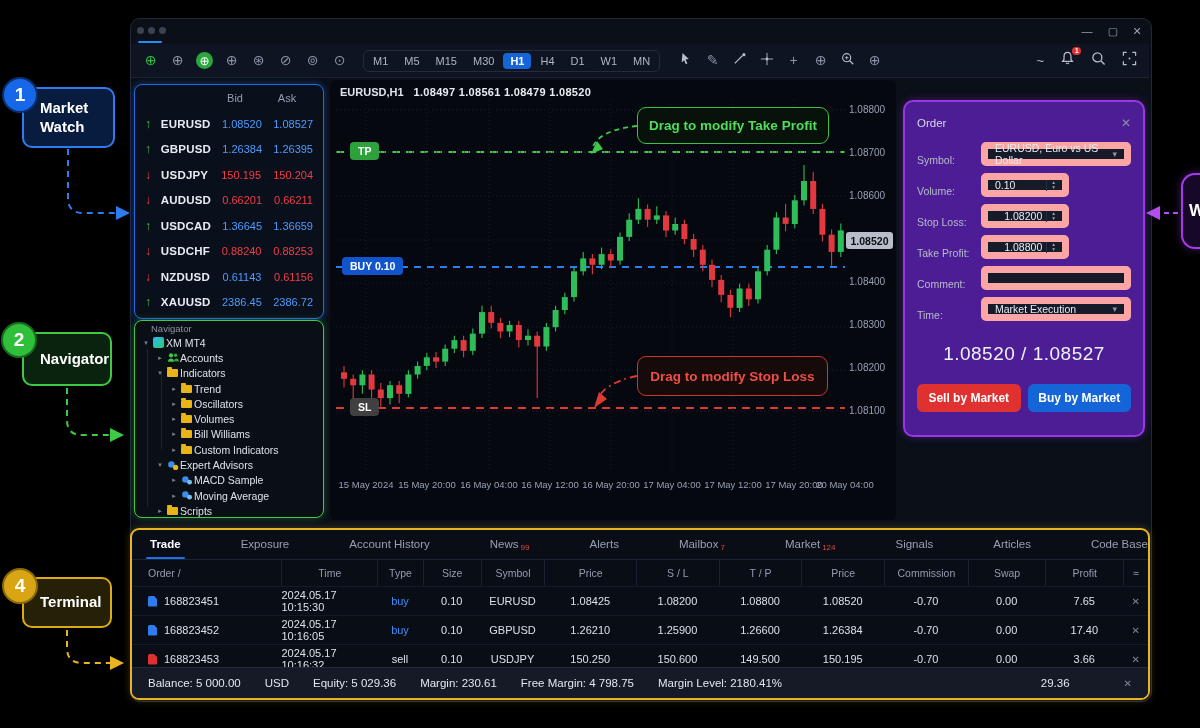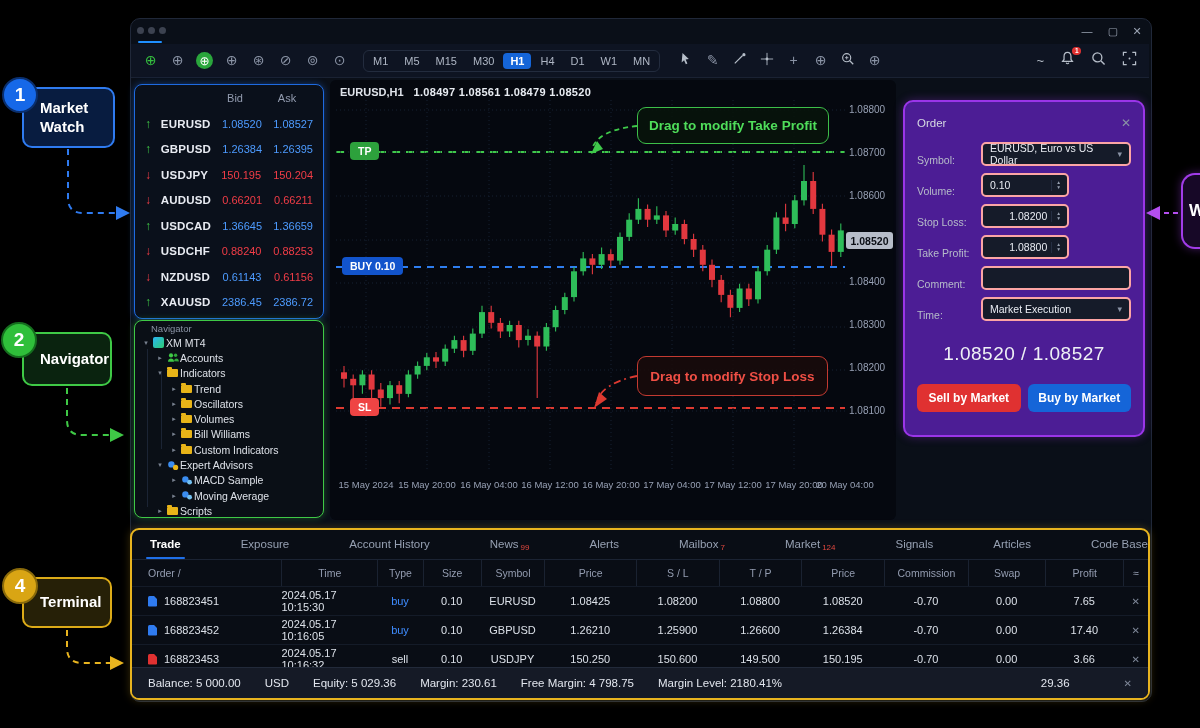--- a/index.html
+++ b/index.html
@@ -54,21 +54,21 @@
   .tag{position:absolute;font-size:10.5px;font-weight:bold;color:#fff;border-radius:4px;padding:3px 8px;z-index:5;}
   .co{position:absolute;border-radius:9px;font-size:13.5px;font-weight:bold;display:flex;align-items:center;justify-content:center;z-index:5;}
   .co-tp{left:637px;top:107px;width:190px;height:35px;border:1.5px solid #3dbf49;color:#4fdd5a;background:rgba(8,20,10,.85);}
   .co-sl{left:637px;top:356px;width:189px;height:38px;border:1.5px solid #c43a31;color:#ef4f45;background:rgba(26,10,10,.85);}
   
   .op{position:absolute;left:903px;top:100px;width:242px;height:337px;border:2px solid #9a35e8;border-radius:10px;background:#4c1d95;box-shadow:0 0 10px rgba(154,53,232,.35);padding:14px 12px;box-sizing:border-box;}
   .op-title{display:flex;align-items:center;font-size:11.5px;color:#d6dae2;margin-bottom:12px;}
   .op-close{margin-left:auto;color:#8a93a5;font-size:12px;}
   .op-row{display:flex;align-items:flex-end;margin-bottom:7px;height:24px;}
   .op-lab{width:64px;font-size:10.5px;color:#b6bcc9;}
-  .fld{background:#151b29;border:2px solid #fca5a5;border-radius:5px;height:24px;display:flex;align-items:center;padding:0 7px;font-size:10.5px;color:#e8ebf2;box-sizing:border-box;}
+  .fld{background:#151b29;border:7px solid #fca5a5;border-radius:5px;height:24px;display:flex;align-items:center;padding:0 7px;font-size:10.5px;color:#e8ebf2;box-sizing:border-box;}
   .fld .dd{margin-left:auto;color:#8a93a5;font-size:9px;}
   .spin{display:flex;flex-direction:column;margin-left:auto;border-left:1px solid #252e42;padding-left:5px;font-size:5.5px;color:#9aa3b2;line-height:5.5px;}
   .op-quote{text-align:center;font-size:19px;color:#eef1f5;margin-top:22px;letter-spacing:.5px;}
   .op-btns{display:flex;gap:7px;margin-top:19px;}
   .btn{flex:1;height:28px;border-radius:6px;color:#fff;font-size:12px;font-weight:bold;display:flex;align-items:center;justify-content:center;}
   .btn-sell{background:#e03131;} .btn-buy{background:#1565d8;}
   
   .term{position:absolute;left:130px;top:528px;width:1020px;height:172px;border:2px solid #e8b41f;border-radius:9px;background:#090d15;box-shadow:0 0 8px rgba(232,180,31,.25);box-sizing:border-box;overflow:hidden;}
   .tabs{display:flex;align-items:center;height:29px;padding-left:6px;border-bottom:1px solid #1b2333;gap:36px;}
   .tab{padding:0 12px;font-size:11.5px;color:#96a0b2;height:29px;line-height:29px;position:relative;white-space:nowrap;}
@@ -488,21 +488,21 @@
       <div class="txlab" style="left: 698px;">17 May 12:00</div>
       <div class="txlab" style="left: 759px;">17 May 20:00</div>
       <div class="txlab" style="left: 810px;">20 May 04:00</div>
     </div>
 
   <div class="hline dash-g" style="top:151px"></div>
   <div class="hline dash-b" style="top:266px"></div>
   <div class="hline dash-r" style="top:407px"></div>
   <div class="tag" style="left:350px;top:142px;background:#2da13c">TP</div>
   <div class="tag" style="left:342px;top:257px;background:#1254cc">BUY 0.10</div>
-  <div class="tag" style="left:350px;top:398px;background:#ef4444">SL</div>
+  <div class="tag" style="left:350px;top:398px;background:#404040">SL</div>
   <div class="co co-sl">Drag to modify Stop Loss</div>
   <div class="co co-tp">Drag to modify Take Profit</div>
 
   <div class="op">
     <div class="op-title">
       <span>Order</span>
       <span class="op-close">✕</span>
     </div>
     <div id="op-rows">
         <div class="op-row">

